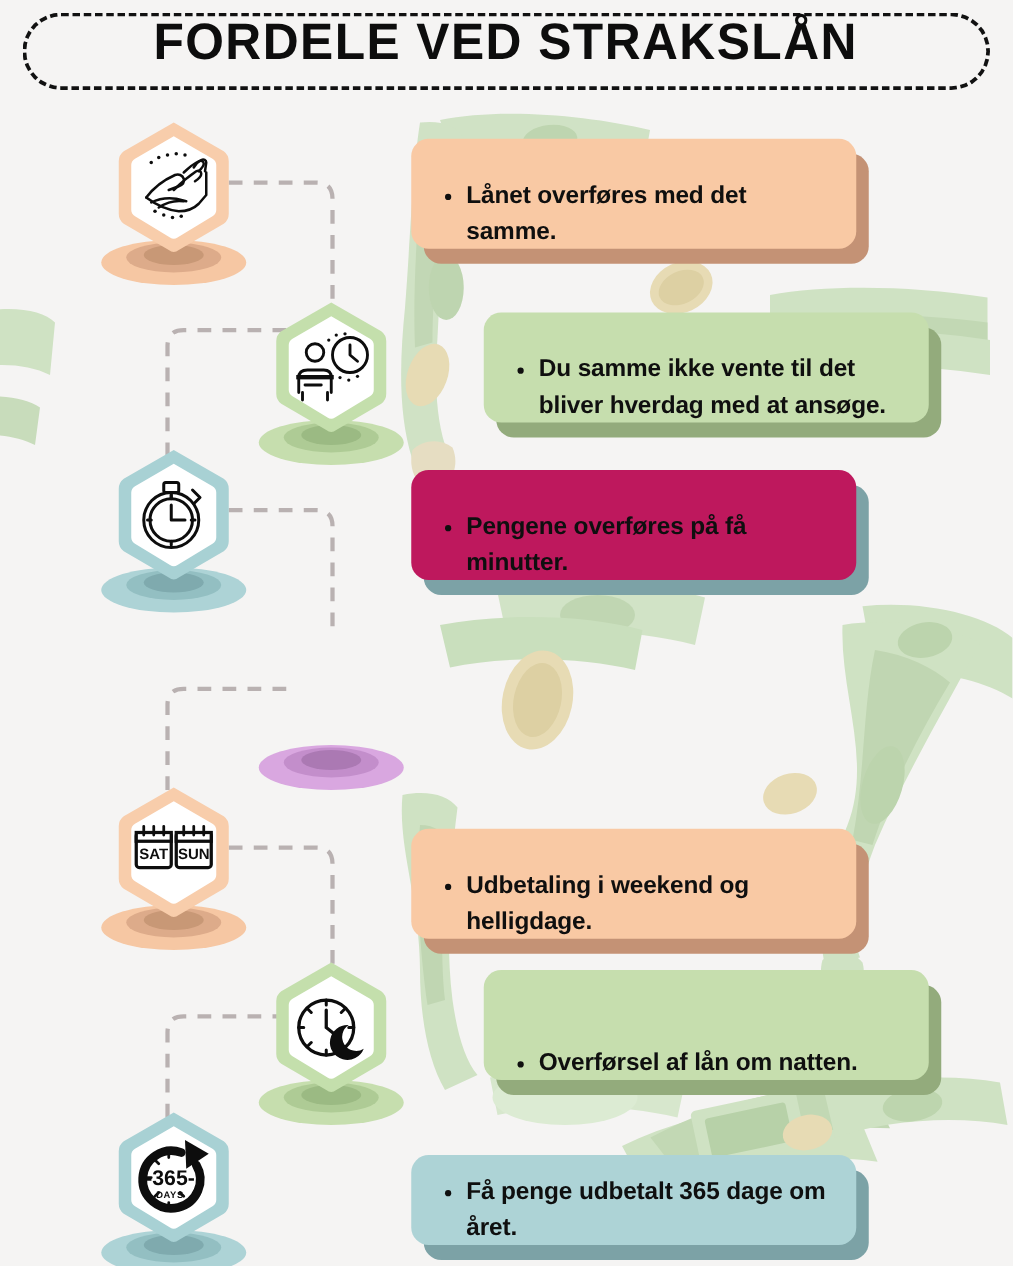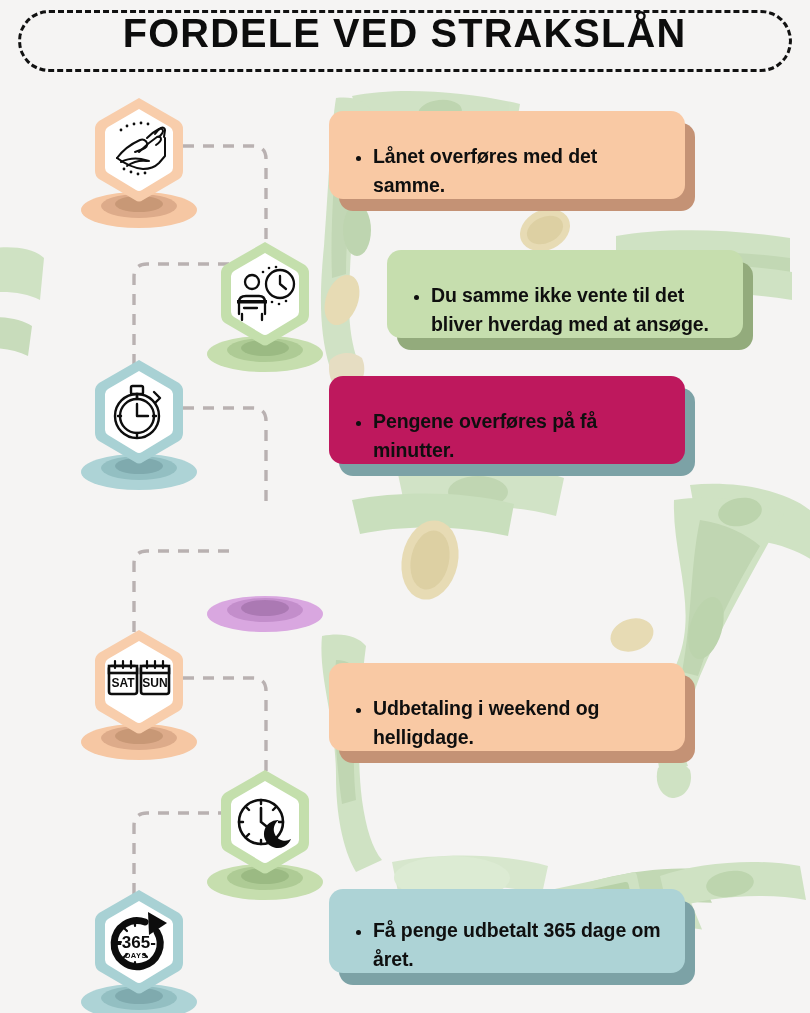--- a/index.html
+++ b/index.html
@@ -428,22 +428,30 @@
 
   <div class="card" style="left:329px; top:639px; width:356px; height:88px;margin-top:24px;">
     <div class="shadow" style="background:#c49275;"></div>
     <div class="body" style="background:#f9c9a4;">
       <ul>
         <li>Udbetaling i weekend og helligdage.</li>
       </ul>
     </div>
   </div>
 
-
-  <div class="card" style="left:329px; top:889px; width:356px; height:84px;">
+  <div class="card" style="left:387px; top:776px; width:356px; height:88px;">
+    <div class="shadow" style="background:#93ab7c;"></div>
+    <div class="body" style="background:#c6deae;">
+      <ul>
+        <li>Overførsel af lån om natten.</li>
+      </ul>
+    </div>
+  </div>
+
+  <div class="card" style="left:329px; top:924px; width:356px; height:72px;">
     <div class="shadow" style="background:#7ca2a6;"></div>
     <div class="body" style="background:#add3d6;">
       <ul>
         <li>Få penge udbetalt 365 dage om året.</li>
       </ul>
     </div>
   </div>
 
 </div>
 

